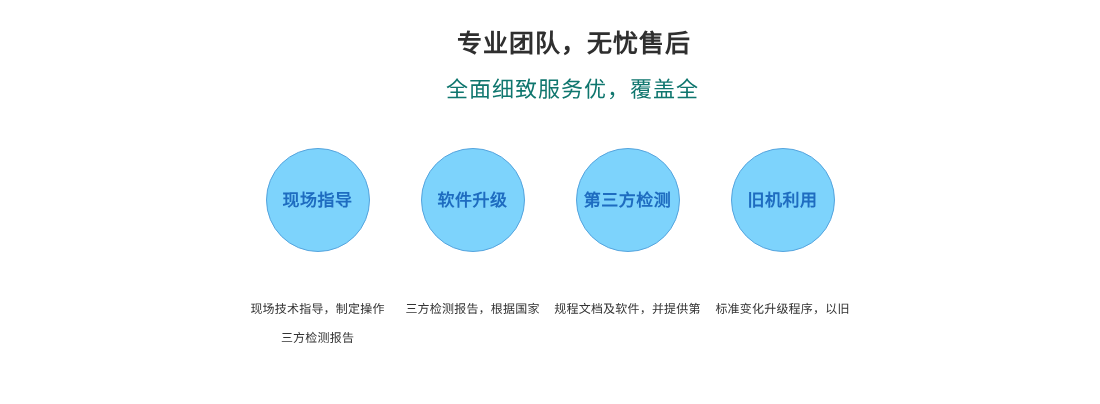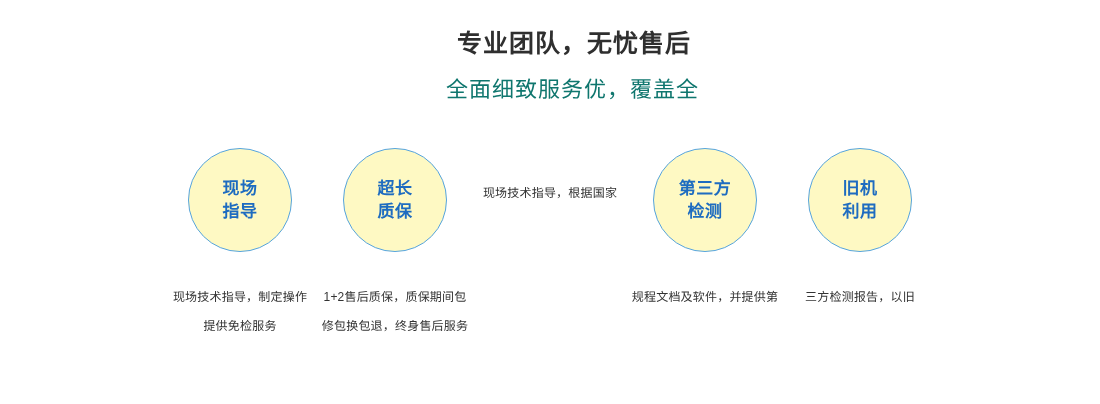--- a/index.html
+++ b/index.html
@@ -65,39 +65,39 @@
     display: flex;
     flex-direction: column;
     align-items: center;
   }
 
   .feature-circle {
     width: 104px;
     height: 104px;
     border-radius: 50%;
     border: 1.6px solid #55a4de;
-    background: #fef9c3;
+    background: #7dd3fc;
     display: flex;
-    flex-direction: column;
+    flex-direction: row;
     align-items: center;
     justify-content: center;
     box-sizing: border-box;
   }
 
   .feature-circle-line {
     font-size: 17px;
     font-weight: bold;
     color: #1e6cc0;
     line-height: 23px;
     letter-spacing: 0.5px;
     white-space: nowrap;
   }
 
   .feature-desc {
-    margin-top: 31px;
+    margin-top: 43px;
     width: 152px;
     text-align: center;
     font-size: 12px;
     color: #333333;
     line-height: 29px;
     letter-spacing: 0.2px;
   }
 
   .feature-desc-line {
     display: block;
@@ -116,55 +116,49 @@
 
   <div class="features">
 
     <div class="feature-item">
       <div class="feature-circle">
         <span class="feature-circle-line">现场</span>
         <span class="feature-circle-line">指导</span>
       </div>
       <div class="feature-desc">
         <span class="feature-desc-line">现场技术指导，制定操作</span>
-        <span class="feature-desc-line">提供免检服务</span>
+        <span class="feature-desc-line">三方检测报告</span>
       </div>
     </div>
 
+
     <div class="feature-item">
       <div class="feature-circle">
-        <span class="feature-circle-line">超长</span>
-        <span class="feature-circle-line">质保</span>
+        <span class="feature-circle-line">软件</span>
+        <span class="feature-circle-line">升级</span>
       </div>
       <div class="feature-desc">
-        <span class="feature-desc-line">1+2售后质保，质保期间包</span>
-        <span class="feature-desc-line">修包换包退，终身售后服务</span>
-      </div>
-    </div>
-
-    <div class="feature-item">
-      <div class="feature-desc">
-        <span class="feature-desc-line">现场技术指导，根据国家</span>
+        <span class="feature-desc-line">三方检测报告，根据国家</span>
       </div>
     </div>
 
     <div class="feature-item">
       <div class="feature-circle">
         <span class="feature-circle-line">第三方</span>
         <span class="feature-circle-line">检测</span>
       </div>
       <div class="feature-desc">
         <span class="feature-desc-line">规程文档及软件，并提供第</span>
       </div>
     </div>
 
     <div class="feature-item">
       <div class="feature-circle">
         <span class="feature-circle-line">旧机</span>
         <span class="feature-circle-line">利用</span>
       </div>
       <div class="feature-desc">
-        <span class="feature-desc-line">三方检测报告，以旧</span>
+        <span class="feature-desc-line">标准变化升级程序，以旧</span>
       </div>
     </div>
 
   </div>
 </div>
 
 </body></html>

